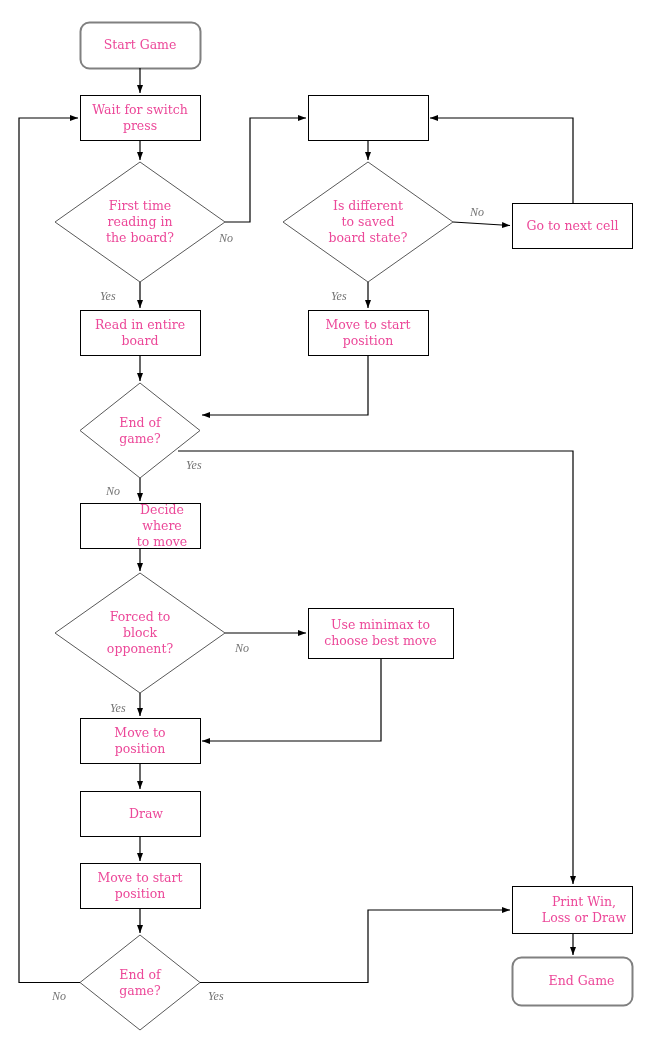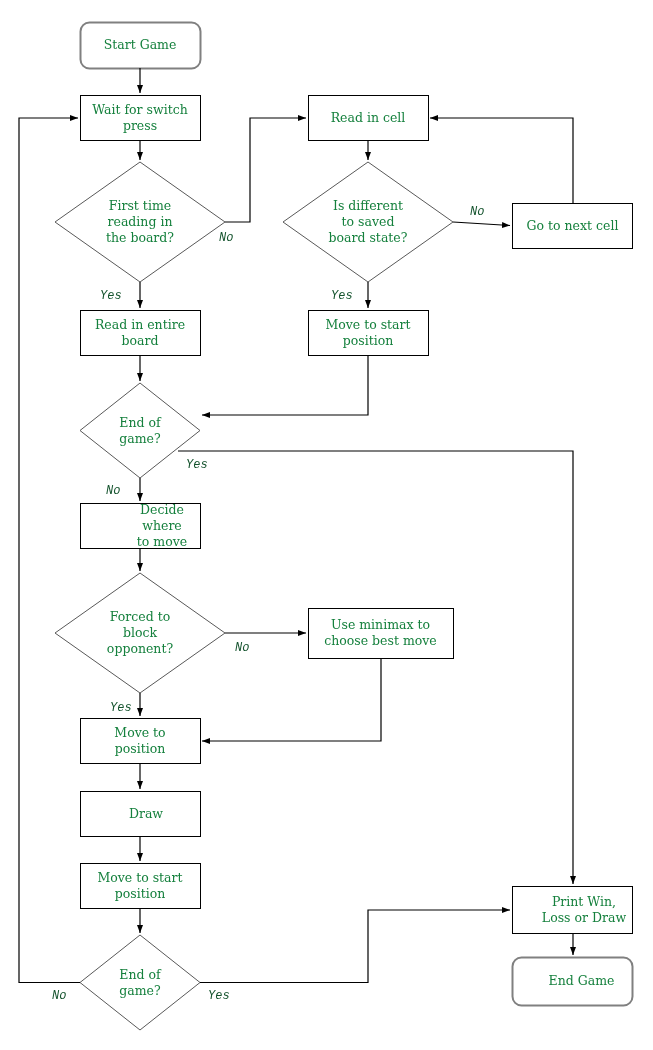--- a/index.html
+++ b/index.html
@@ -26,32 +26,32 @@
   }
   .node-label {
     position: absolute;
     display: flex;
     align-items: center;
     justify-content: center;
     text-align: center;
     font-family: "DejaVu Serif", "Liberation Serif", serif;
     font-size: 12.5px;
     line-height: 16px;
-    color: #15803d;
+    color: #ec4899;
     white-space: pre-line;
     box-sizing: border-box;
     pointer-events: none;
   }
   .edge-label {
     position: absolute;
-    font-family: Liberation Mono, monospace;
+    font-family: Liberation Serif, serif;
     font-style: italic;
     font-size: 12px;
     line-height: 12px;
-    color: #14532d;
+    color: #737373;
     white-space: nowrap;
     pointer-events: none;
   }
 </style>
 </head>
 <body>
 
 <div id="canvas">
 
   <svg id="flow-svg" viewBox="0 0 653 1050" xmlns="http://www.w3.org/2000/svg">
@@ -153,21 +153,20 @@
   <div class="node-label" style="left:80px; top:95px; width:120px; height:45px;">Wait for switch
 press</div>
 
   <div class="node-label" style="left:62px; top:172px; width:156px; height:100px;">First time
 reading in
 the board?</div>
 
   <div class="node-label" style="left:80px; top:310px; width:120px; height:45px;">Read in entire
 board</div>
 
-  <div class="node-label" style="left:308px; top:95px; width:120px; height:45px;">Read in cell</div>
 
   <div class="node-label" style="left:290px; top:172px; width:156px; height:100px;">Is different
 to saved
 board state?</div>
 
   <div class="node-label" style="left:512px; top:203px; width:121px; height:45px;">Go to next cell</div>
 
   <div class="node-label" style="left:308px; top:310px; width:120px; height:45px;">Move to start
 position</div>
 

